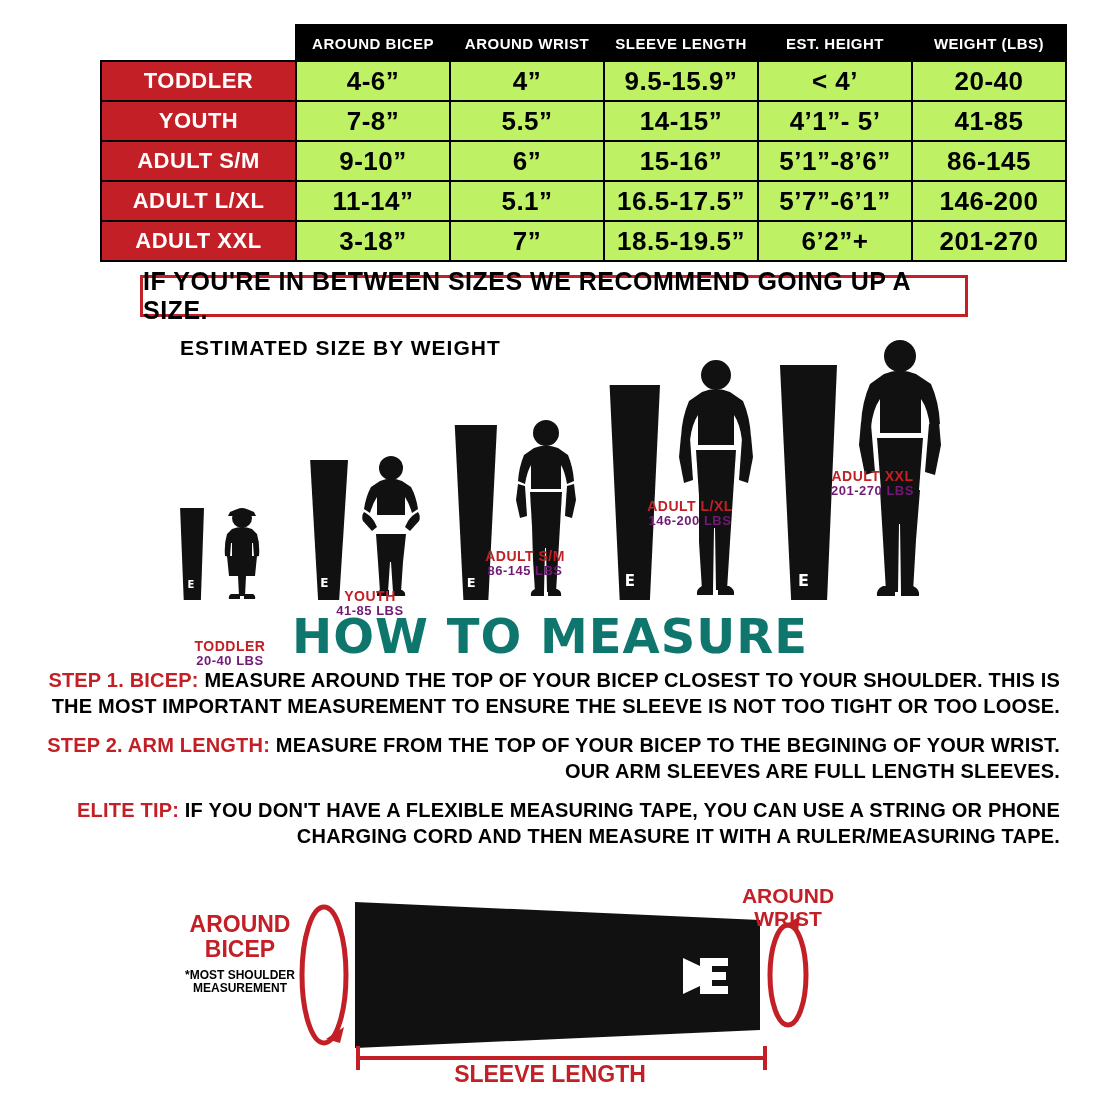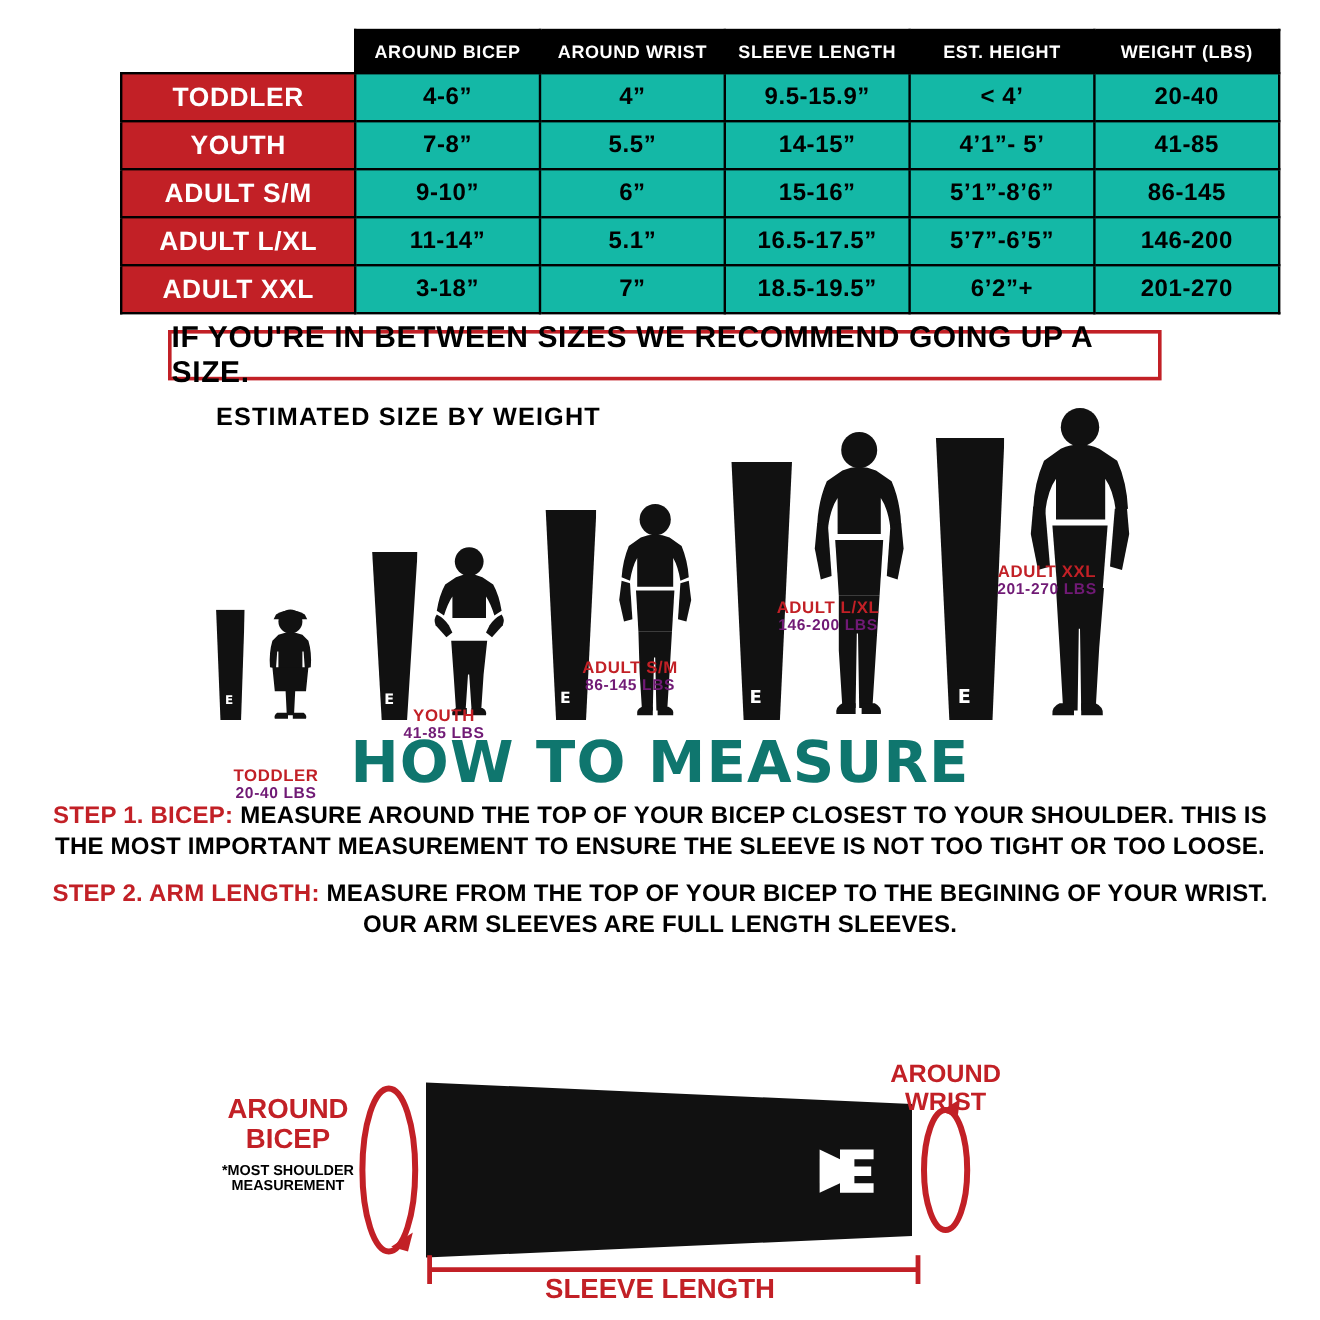--- a/index.html
+++ b/index.html
@@ -45,23 +45,23 @@
     background: #ffffff;
     border: none;
   }
   td.rowhead {
     background: #c22026;
     color: #ffffff;
     font-size: 22px;
     height: 36px;
   }
   td.cell {
-    font-size: 20px;
+    font-size: 26px;
     height: 36px;
-    background: #14b8a6;
+    background: #bef264;
   }
   .col-head { width: 186px; }
   .col-data { width: 144px; }
 
   
   .recommend-banner {
     position: absolute;
     left: 140px;
     top: 275px;
     width: 822px;
@@ -156,20 +156,21 @@
     left: 40px;
     width: 1020px;
     text-align: center;
   }
   .step {
     font-size: 20px;
     font-weight: bold;
     line-height: 1.28;
     letter-spacing: 0.2px;
     margin-bottom: 14px;
+    text-align: right;
   }
   .step .lead {
     color: #c22026;
   }
 
   
   .diagram {
     position: absolute;
     top: 880px;
     left: 0;
@@ -247,21 +248,21 @@
         <td class="cell">6”</td>
         <td class="cell">15-16”</td>
         <td class="cell">5’1”-8’6”</td>
         <td class="cell">86-145</td>
       </tr>
       <tr>
         <td class="rowhead">ADULT L/XL</td>
         <td class="cell">11-14”</td>
         <td class="cell">5.1”</td>
         <td class="cell">16.5-17.5”</td>
-        <td class="cell">5’7”-6’5”</td>
+        <td class="cell">5’7”-6’1”</td>
         <td class="cell">146-200</td>
       </tr>
       <tr>
         <td class="rowhead">ADULT XXL</td>
         <td class="cell">3-18”</td>
         <td class="cell">7”</td>
         <td class="cell">18.5-19.5”</td>
         <td class="cell">6’2”+</td>
         <td class="cell">201-270</td>
       </tr>
@@ -396,20 +397,23 @@
 
 <div class="how-title">HOW TO MEASURE</div>
 
 <div class="steps">
   <div class="step">
     <span class="lead">STEP 1. BICEP:</span><span> MEASURE AROUND THE TOP OF YOUR BICEP CLOSEST TO YOUR SHOULDER. THIS IS THE MOST IMPORTANT MEASUREMENT TO ENSURE THE SLEEVE IS NOT TOO TIGHT OR TOO LOOSE.</span>
   </div>
   <div class="step">
     <span class="lead">STEP 2. ARM LENGTH:</span><span> MEASURE FROM THE TOP OF YOUR BICEP TO THE BEGINING OF YOUR WRIST. OUR ARM SLEEVES ARE FULL LENGTH SLEEVES.</span>
   </div>
+  <div class="step">
+    <span class="lead">ELITE TIP:</span><span> IF YOU DON'T HAVE A FLEXIBLE MEASURING TAPE, YOU CAN USE A STRING OR PHONE CHARGING CORD AND THEN MEASURE IT WITH A RULER/MEASURING TAPE.</span>
+  </div>
 </div>
 
 <div class="diagram">
   <svg width="1100" height="220" viewBox="0 0 1100 220">
 
     <path d="M355 22 L760 40 L760 150 L355 168 Z" fill="#111111"></path>
 
     <g fill="#ffffff">
       <path d="M700 78 L728 78 L728 86 L712 86 L712 92 L726 92 L726 100 L712 100 L712 106 L728 106 L728 114 L700 114 Z"></path>
       <path d="M683 78 L700 86 L700 106 L683 114 Z"></path>

